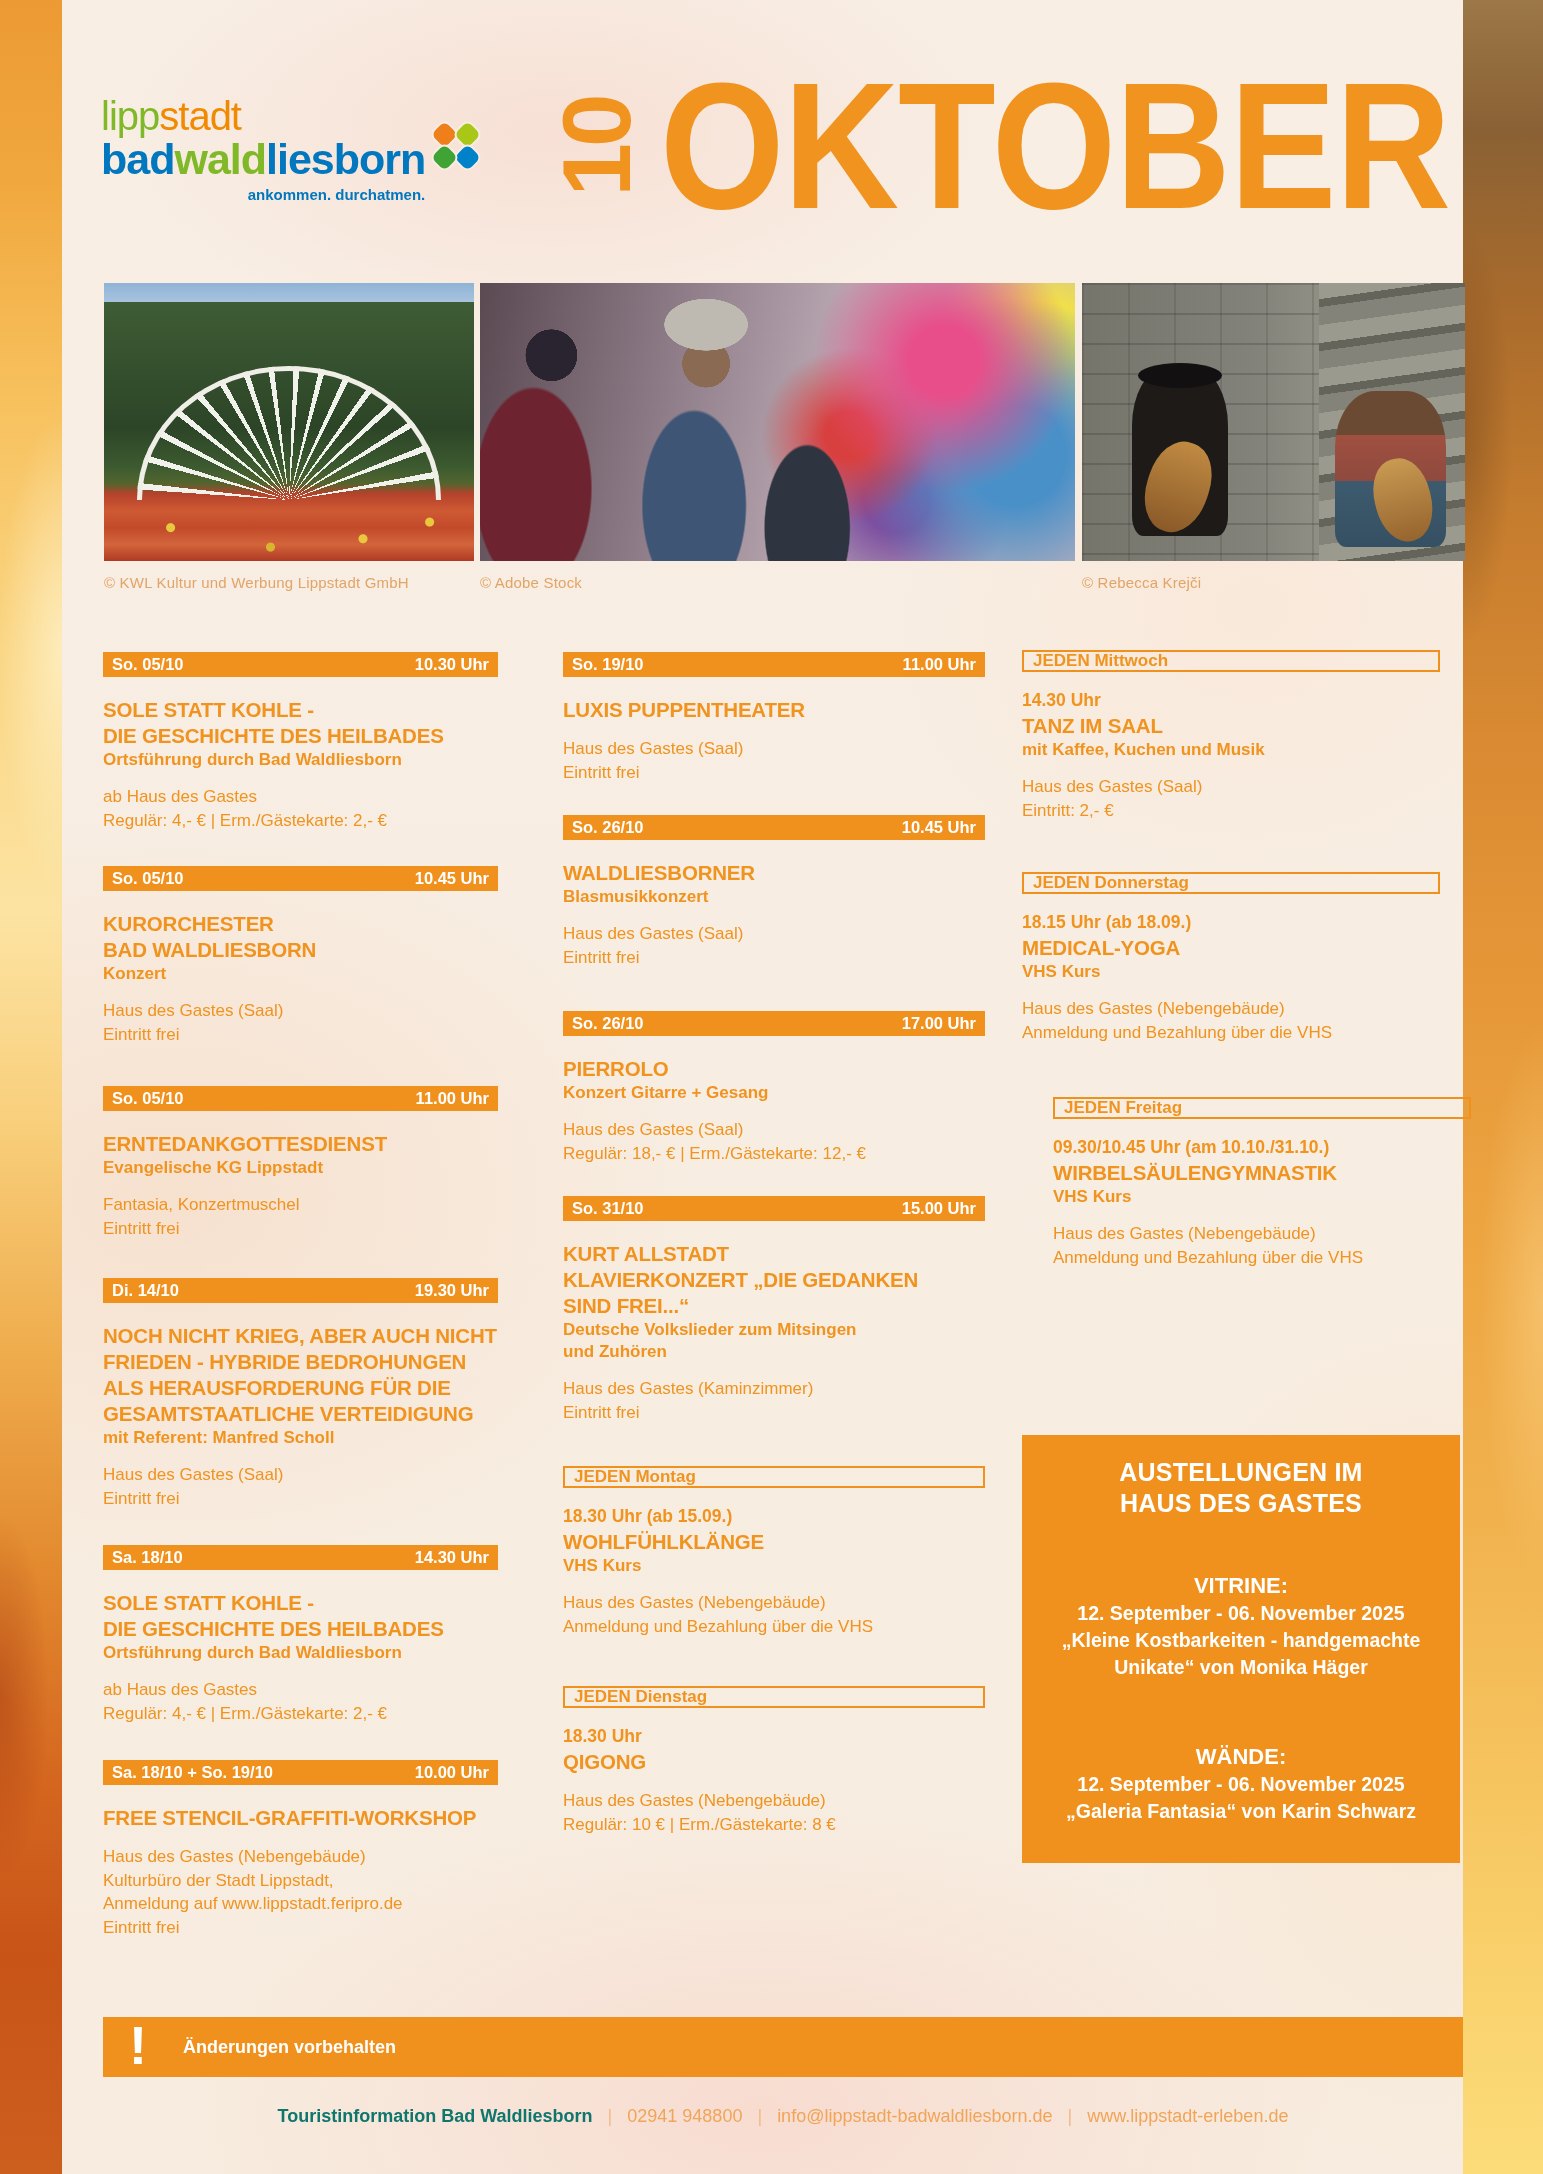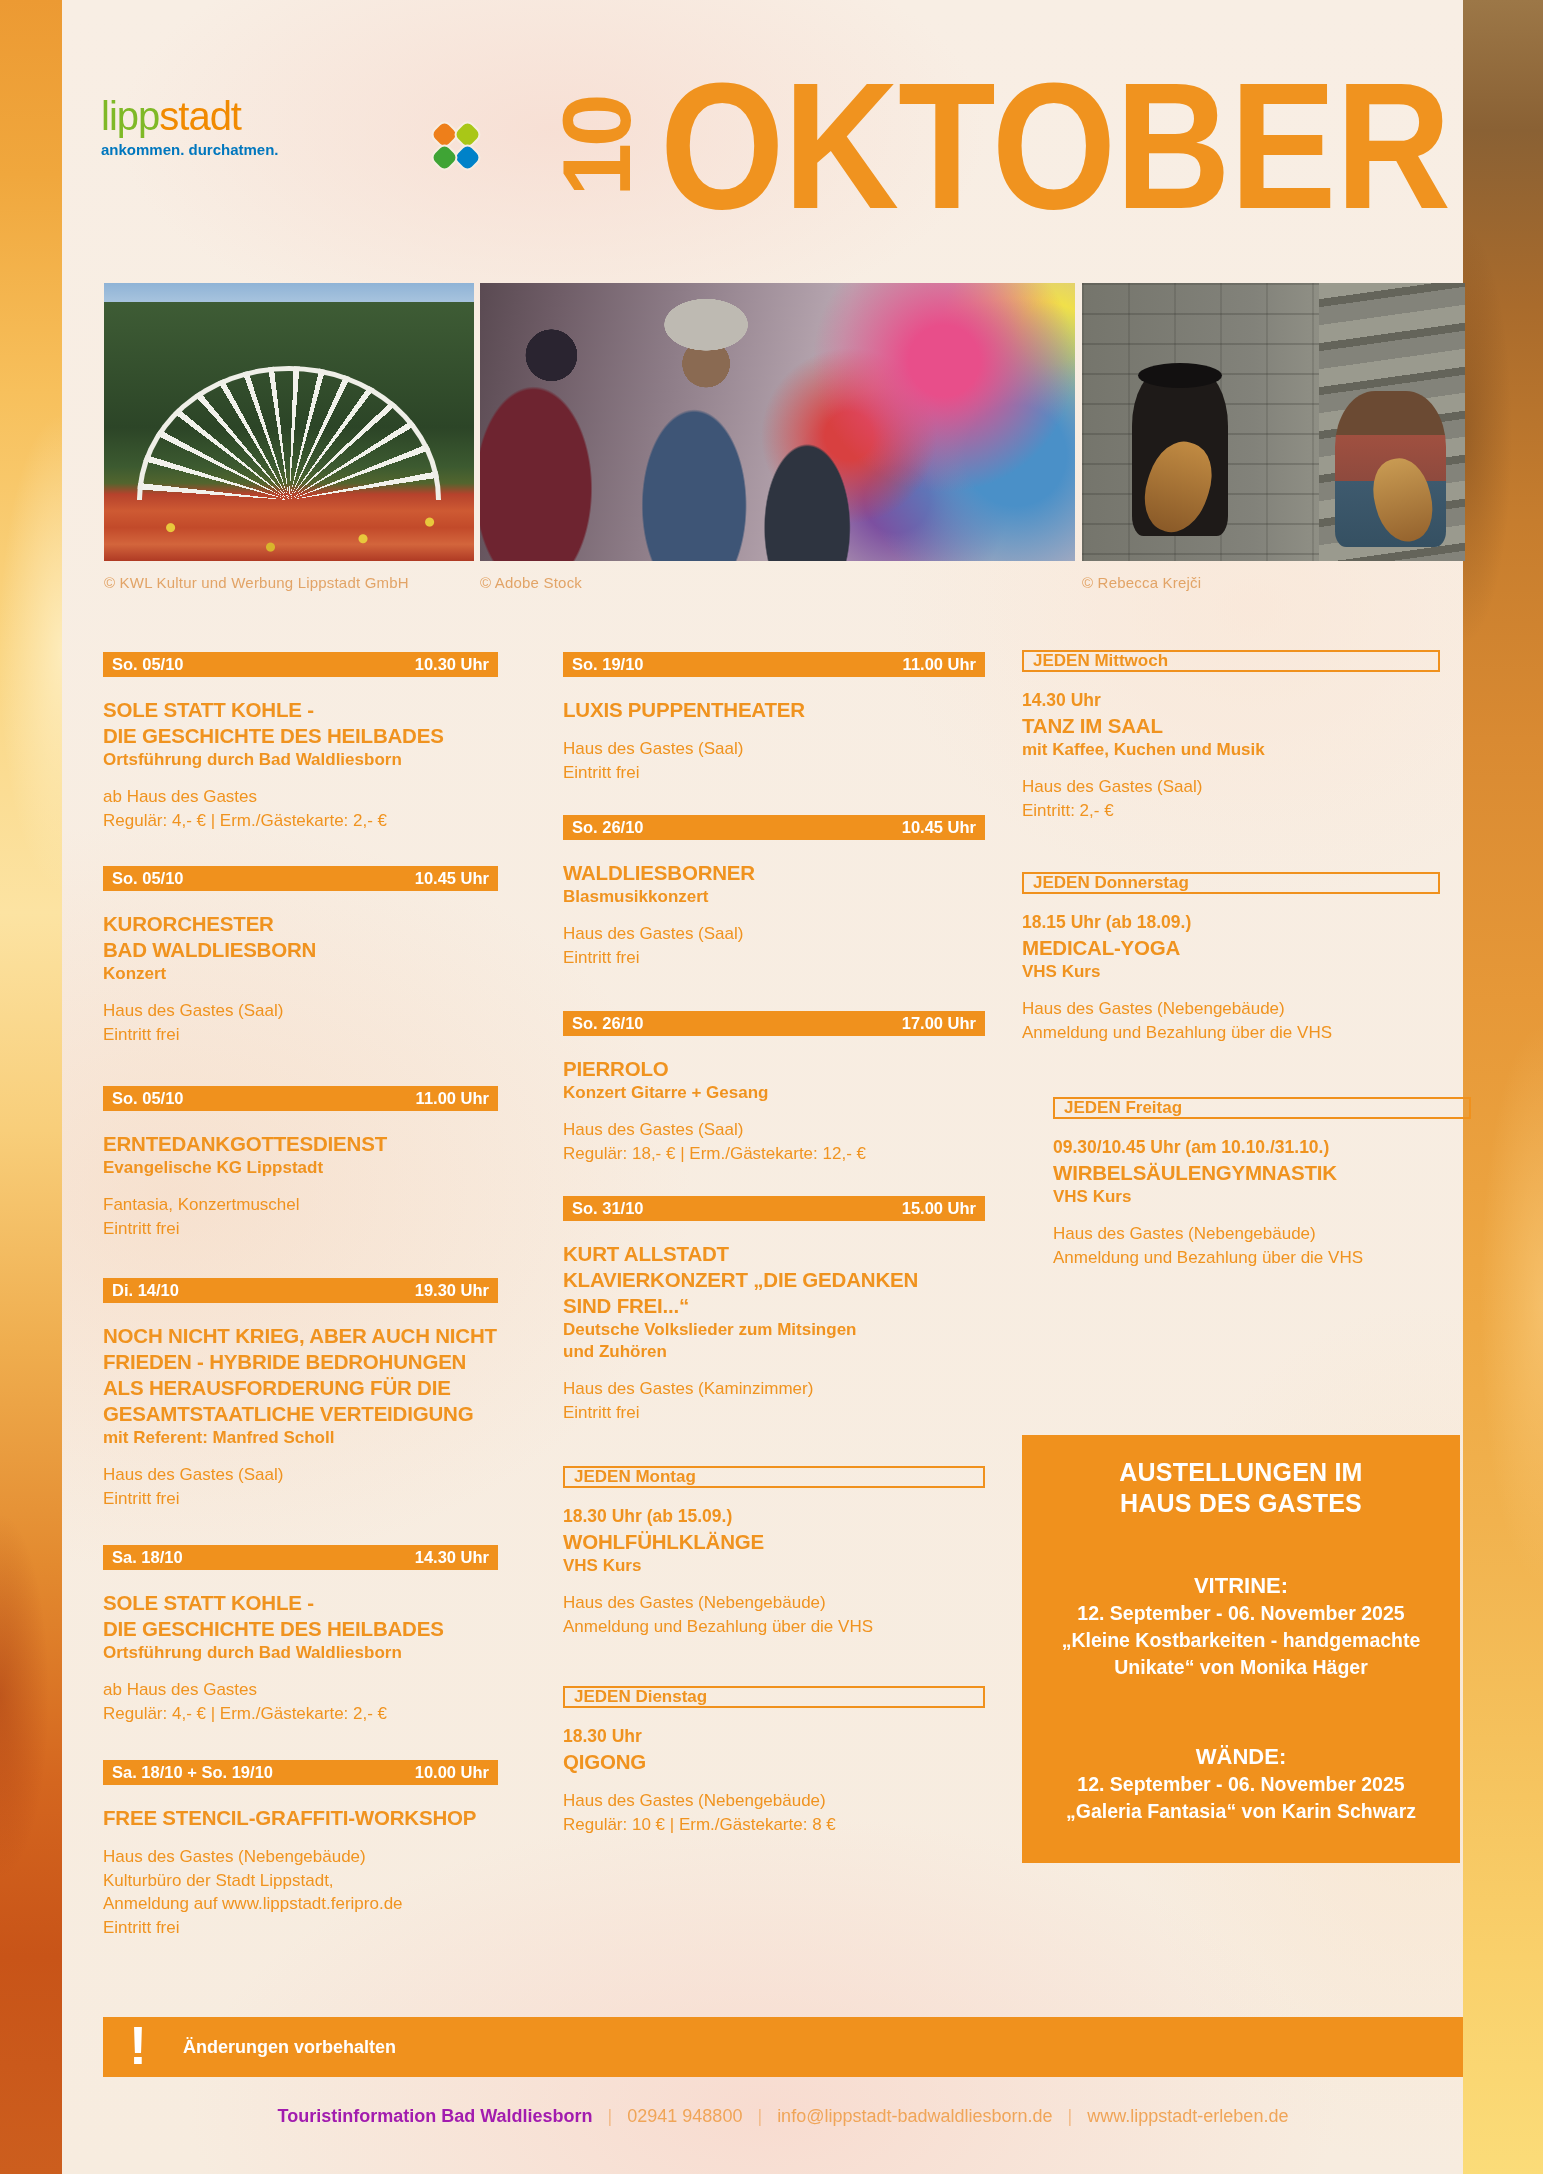--- a/index.html
+++ b/index.html
@@ -108,33 +108,34 @@
   .exh-sec1{margin-top:53px;} .exh-sec2{margin-top:62px;}
   .exh-head{font-size:22px;font-weight:bold;line-height:28px;}
   .exh-line{font-size:19.5px;font-weight:bold;line-height:27px;}
   
   .alert{left:103px;top:2017px;width:1360px;height:60px;background:#F0911D;color:#FFFFFF;
     display:flex;align-items:center;box-sizing:border-box;padding:0 26px;}
   .alert-ex{font-size:54px;font-weight:bold;line-height:1;margin-right:36px;margin-top:-4px;}
   .alert-t1{font-weight:bold;font-size:18px;line-height:24px;}
   .alert-t2{font-size:17.5px;line-height:22px;}
   .contact{left:103px;top:2106px;width:1360px;text-align:center;font-size:18px;color:#F0A558;}
-  .contact .c-name{color:#a21caf;font-weight:bold;}
+  .contact .c-name{color:#0f766e;font-weight:bold;}
   .contact .sep{margin:0 10px;color:#F2BA85;}
 </style>
 </head>
 <body>
 
 <div>
   <div class="band-left"></div>
   <div class="band-right"></div>
   <div class="panel-wash"></div>
 
   <div class="abs logo">
     <div class="logo-l1"><span class="lg-green">lipp</span><span class="lg-orange">stadt</span></div>
+    <div class="logo-l2"><span class="lg-blue">bad</span><span class="lg-green">wald</span><span class="lg-blue">liesborn</span></div>
     <div class="logo-tagline">ankommen. durchatmen.</div>
   </div>
   <svg class="abs clover" width="64" height="70" viewBox="0 0 64 70">
     <rect x="10" y="14" width="21" height="21" rx="7" fill="#EE7F1A" stroke="#F7EDE2" stroke-width="2" transform="rotate(45 20.5 24.5)"></rect>
     <rect x="33" y="14" width="21" height="21" rx="7" fill="#A9C717" stroke="#F7EDE2" stroke-width="2" transform="rotate(45 43.5 24.5)"></rect>
     <rect x="33" y="37" width="21" height="21" rx="7" fill="#0082C9" stroke="#F7EDE2" stroke-width="2" transform="rotate(45 43.5 47.5)"></rect>
     <rect x="10" y="37" width="21" height="21" rx="7" fill="#3FA435" stroke="#F7EDE2" stroke-width="2" transform="rotate(45 20.5 47.5)"></rect>
   </svg>
   <div class="abs ten">
       <span>10</span>

